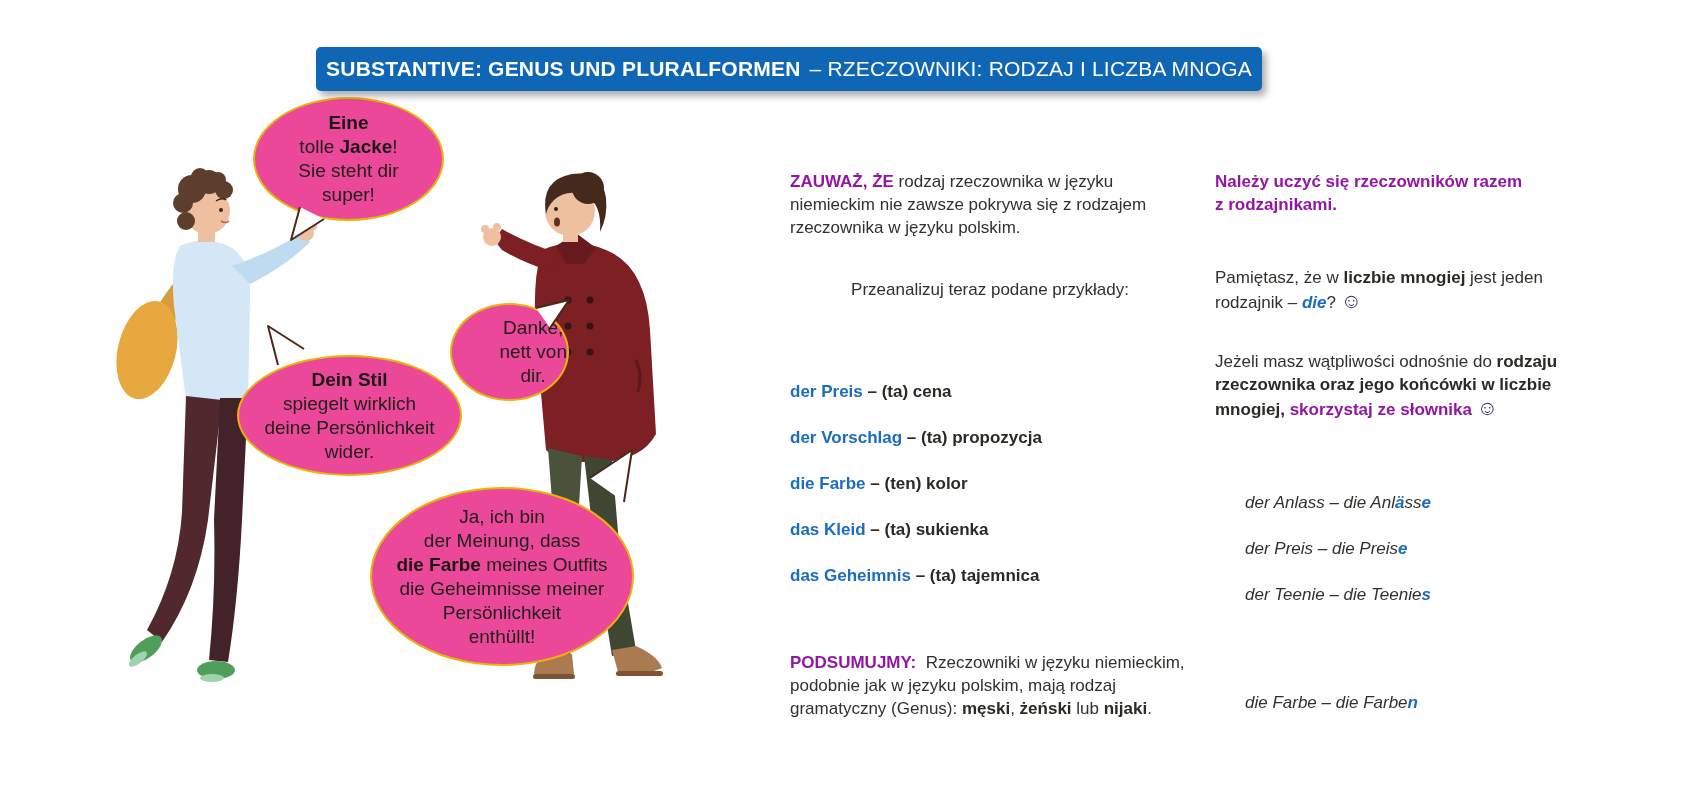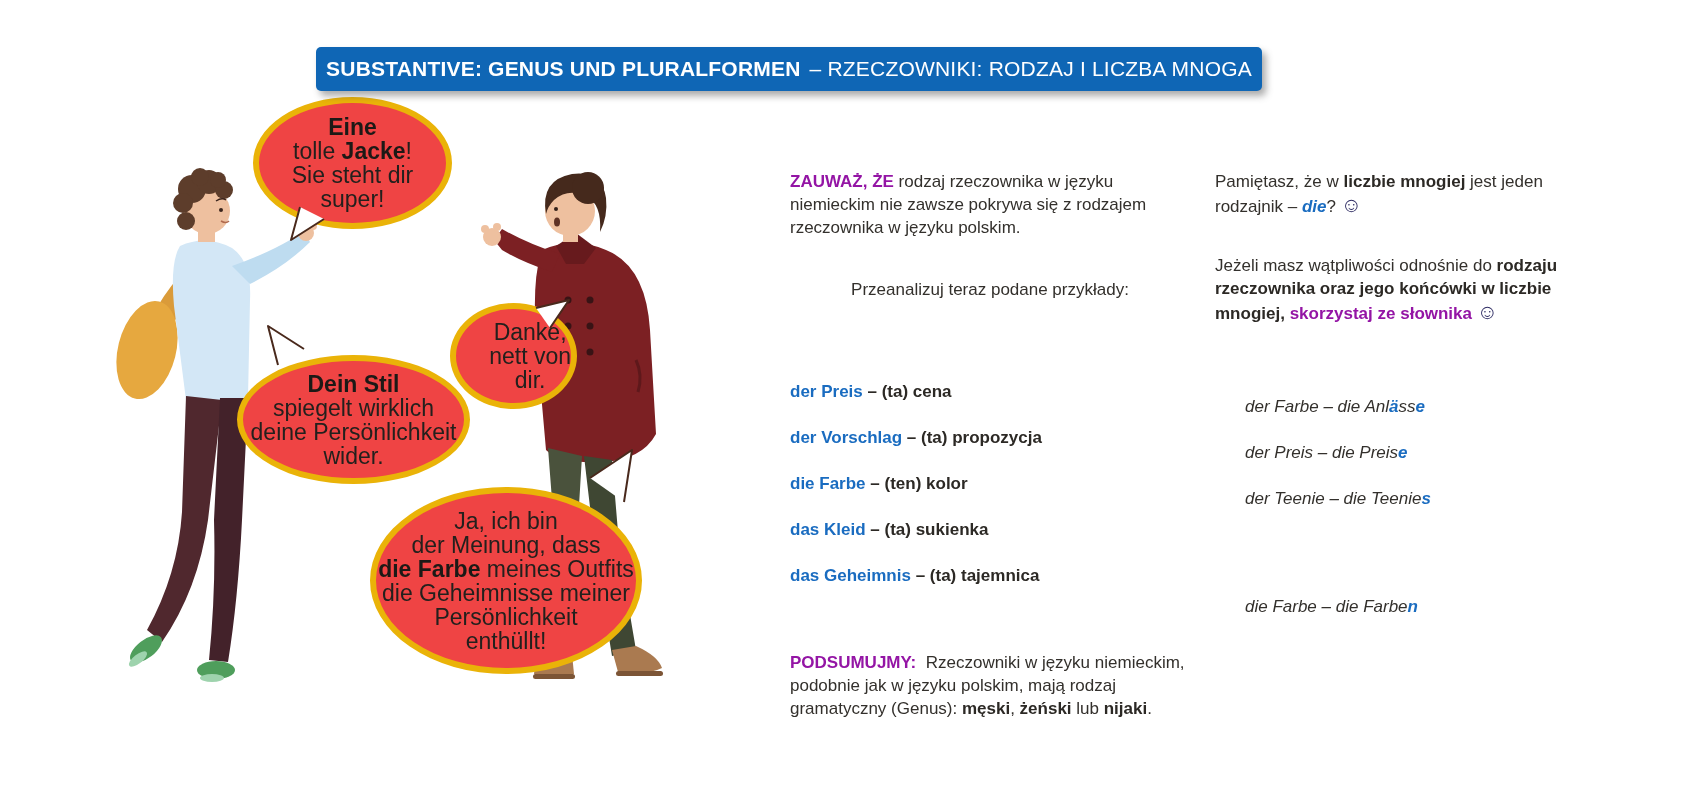--- a/index.html
+++ b/index.html
@@ -6,23 +6,23 @@
   .canvas{position:relative;width:1707px;height:800px;background:#fff;overflow:hidden;
           font-family:"Liberation Sans","DejaVu Sans",sans-serif;}
   
   .title-bar{position:absolute;left:316px;top:47px;width:946px;height:44px;background:#0f66b5;
              border-radius:5px;box-shadow:4px 5px 7px rgba(70,70,70,.45);display:flex;align-items:center;
              justify-content:center;color:#fff;font-size:21px;letter-spacing:.2px;z-index:5;white-space:nowrap;}
   .title-bar .t-bold{font-weight:700;margin-right:9px;}
   
   .illustration{position:absolute;left:0;top:0;width:700px;height:800px;z-index:1;}
   
-  .bubble{position:absolute;background:#ef4444;border:6px solid #eab308;border-radius:50%;
+  .bubble{position:absolute;background:#ec4899;border:2px solid #eab308;border-radius:50%;
           display:flex;align-items:center;justify-content:center;text-align:center;color:#23201d;
-          font-size:23px;line-height:24px;white-space:pre-line;z-index:3;}
+          font-size:19px;line-height:24px;white-space:pre-line;z-index:3;}
   .tail{position:absolute;z-index:4;}
   
   .col{position:absolute;color:#33302c;font-size:17px;line-height:23px;z-index:2;white-space:pre-line;}
   .col p{margin:0;}
   .col .line{white-space:pre-line;}
   .b{font-weight:700;color:#2c2925;}
   .bubble .b{color:#1c1916;}
   .i{font-style:italic;}
   .pb{color:#9415a5;font-weight:700;}
   .bb{color:#1a6cc0;font-weight:700;}
@@ -157,27 +157,29 @@
       <div class="line"><span class="bb">das Geheimnis</span><span class="b"> – (ta) tajemnica</span></div>
     </div>
     <p style="margin:0 0 12px;"><span class="pb">PODSUMUJMY:</span><span> &nbsp;Rzeczowniki w języku niemieckim,
 podobnie jak w języku polskim, mają rodzaj
 gramatyczny (Genus): </span><span class="b">męski</span><span>, </span><span class="b">żeński</span><span> lub </span><span class="b">nijaki</span><span>.</span></p>
     
     
   </div>
 
   <div class="col" style="left:1215px;top:147px;width:375px;">
+    <p style="margin:0 0 27px;"><span class="pb">Należy uczyć się rzeczowników razem
+z rodzajnikami.</span></p>
     <p style="margin:0 0 13px;"><span>Pamiętasz, że w </span><span class="b">liczbie mnogiej</span><span> jest jeden
 rodzajnik – </span><span class="bbi">die</span><span>? </span><span class="smiley">☺</span></p>
     <p style="margin:0 0 24px;"><span>Jeżeli masz wątpliwości odnośnie do </span><span class="b">rodzaju
 rzeczownika oraz jego końcówki w liczbie
 mnogiej,</span><span> </span><span class="pb">skorzystaj ze słownika</span><span> </span><span class="smiley">☺</span></p>
     <div class="plural-group" style="margin-bottom:16px;">
-      <div class="line"><span class="i">der Farbe – die Anl</span><span class="bbi">ä</span><span class="i">ss</span><span class="bbi">e</span></div>
+      <div class="line"><span class="i">der Anlass – die Anl</span><span class="bbi">ä</span><span class="i">ss</span><span class="bbi">e</span></div>
       <div class="line"><span class="i">der Preis – die Preis</span><span class="bbi">e</span></div>
       <div class="line"><span class="i">der Teenie – die Teenie</span><span class="bbi">s</span></div>
     </div>
     <div class="plural-group" style="margin-bottom:19px;">
       <div class="line"><span class="i">die Farbe – die Farbe</span><span class="bbi">n</span></div>
       
     </div>
     
   </div>
 

